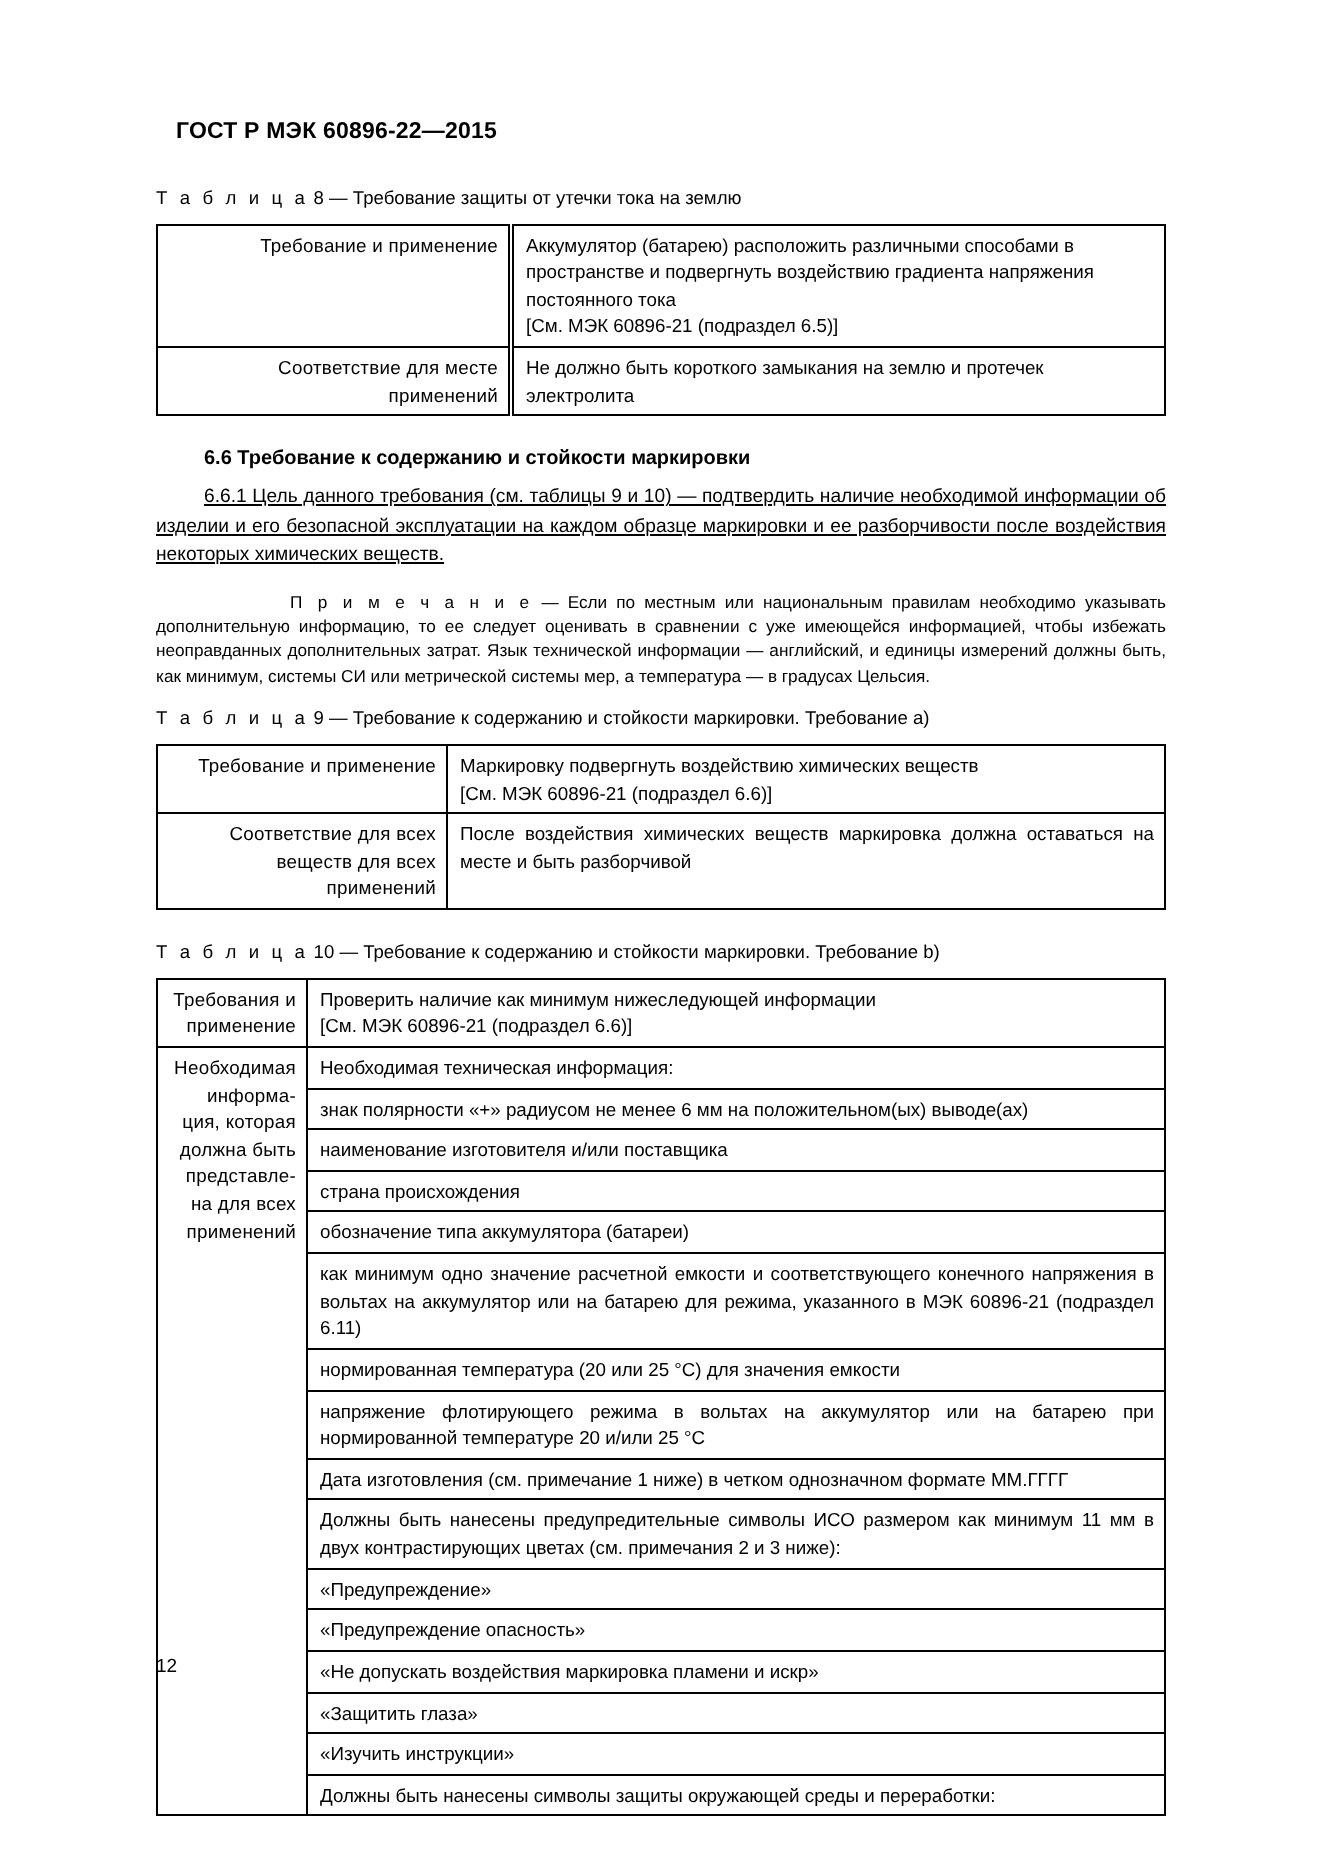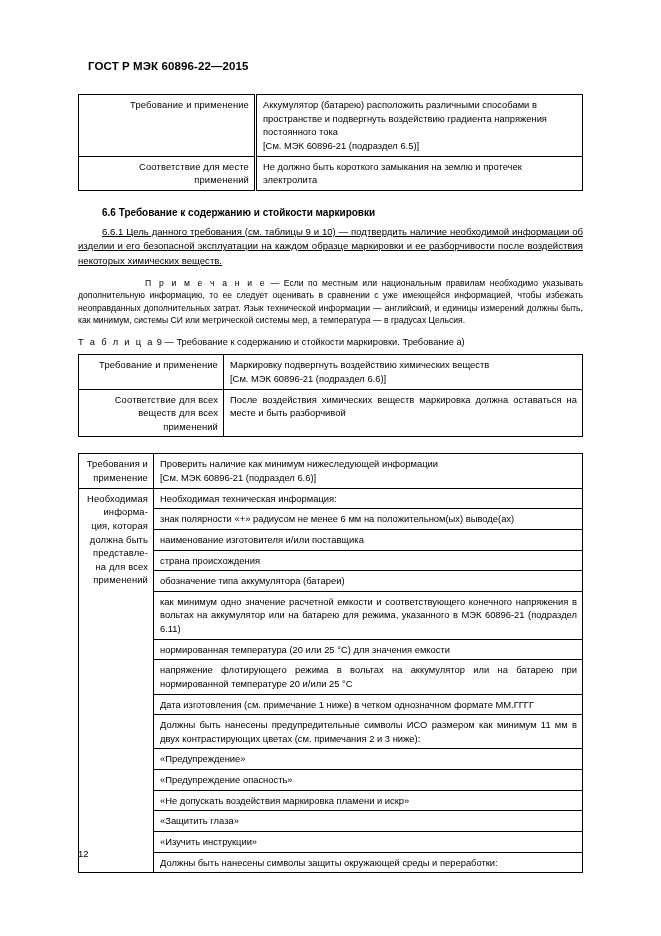--- a/index.html
+++ b/index.html
@@ -88,33 +88,38 @@
   .note-block .lbl {
     letter-spacing: 1.6px;
     padding-left: 43px;
   }
   .justify-cell {
     text-align: justify;
   }
   .page-number {
     position: absolute;
     left: 78px;
-    top: 848px;
+    top: 828px;
     font-size: 9.5px;
     text-align: right;
   }
 </style>
 </head>
 <body>
 
 <div class="page">
   <div class="content">
 
     <div class="doc-header">ГОСТ Р МЭК 60896-22—2015</div>
 
+    <div class="table-caption">
+      <span class="sp">Т а б л и ц а</span>
+      <span>8</span>
+      <span>— Требование защиты от утечки тока на землю</span>
+    </div>
 
     <table class="gost">
       <colgroup>
           <col style="width:177px">
           <col>
         </colgroup>
       <tbody>
         <tr>
           <td class="hdr-cell dbl-right">Требование и применение</td>
           <td style="white-space:pre-line">Аккумулятор (батарею) расположить различными способами в пространстве и подвергнуть воздействию градиента напряжения постоянного тока
@@ -152,20 +157,25 @@
           <td style="white-space:pre-line">Маркировку подвергнуть воздействию химических веществ
 [См. МЭК 60896-21 (подраздел 6.6)]</td>
         </tr>
         <tr>
           <td class="hdr-cell">Соответствие для всех веществ для всех применений</td>
           <td class="justify-cell">После воздействия химических веществ маркировка должна оставаться на месте и быть разборчивой</td>
         </tr>
       </tbody>
     </table>
 
+    <div class="table-caption">
+      <span class="sp">Т а б л и ц а</span>
+      <span>10</span>
+      <span>— Требование к содержанию и стойкости маркировки. Требование b)</span>
+    </div>
 
     <table class="gost">
       <colgroup>
           <col style="width:75px">
           <col>
         </colgroup>
       <tbody>
         <tr>
           <td class="hdr-cell">Требования и применение</td>
           <td style="white-space:pre-line">Проверить наличие как минимум нижеследующей информации

